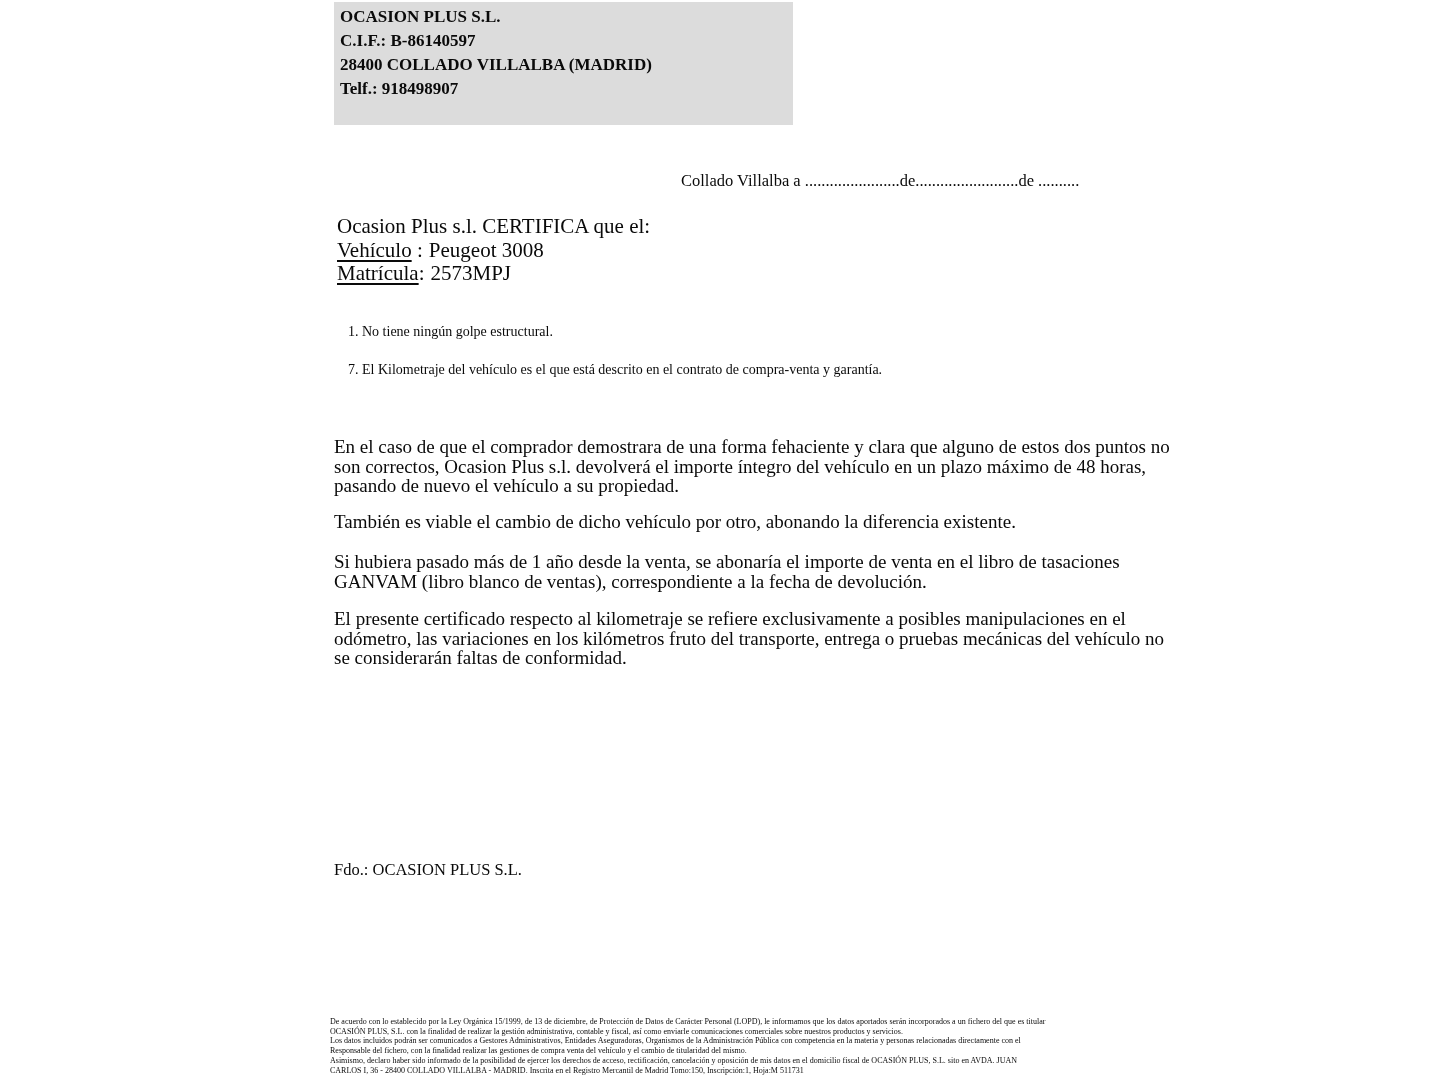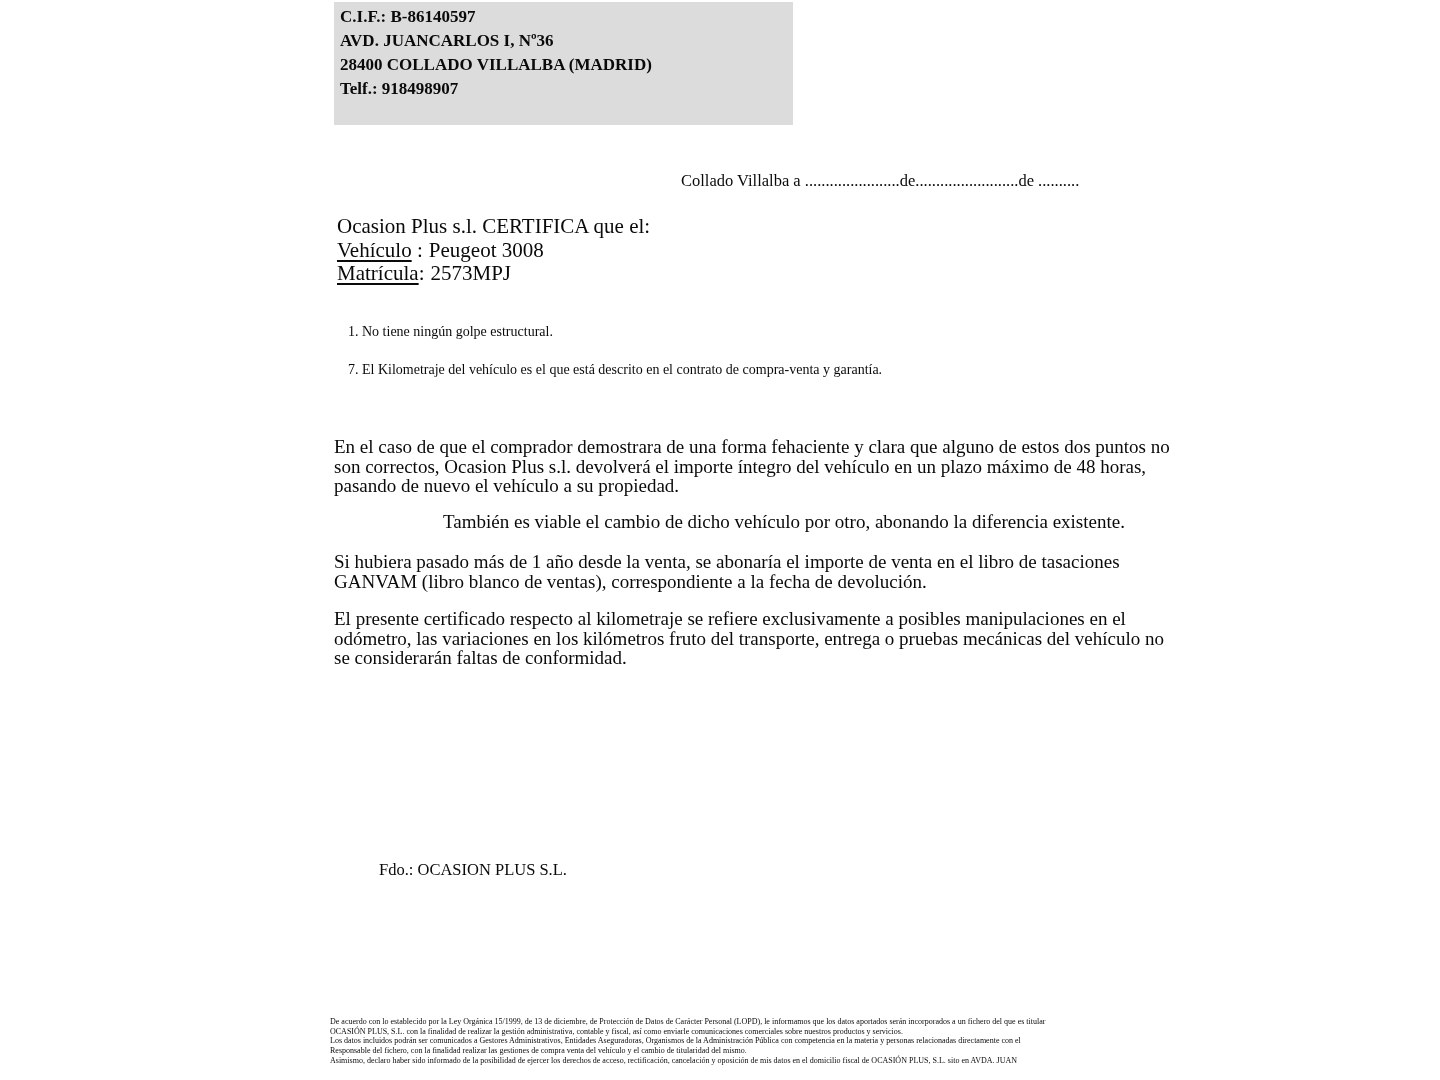--- a/index.html
+++ b/index.html
@@ -59,48 +59,47 @@
   .condition + .condition { margin-top: 18px; }
   .para {
     position: absolute;
     left: 334px;
     width: 900px;
     font-size: 19px;
     line-height: 19.6px;
     white-space: pre-line;
   }
   .para-1 { top: 437px; }
-  .para-2 { top: 512px; text-align: center; }
+  .para-2 { top: 512px; }
   .para-3 { top: 552px; }
   .para-4 { top: 609px; }
   .signature {
     position: absolute;
     left: 334px;
     top: 860px;
     font-size: 16.5px;
     white-space: nowrap;
-    margin-left: 45px;
   }
   .legal {
     position: absolute;
     left: 330px;
     top: 1017px;
     font-size: 8px;
     line-height: 9.7px;
   }
   .legal-line { white-space: nowrap; }
 </style>
 </head>
 <body>
 
 <div class="page">
 
   <div class="letterhead">
+    <div>OCASION PLUS S.L.</div>
     <div>C.I.F.: B-86140597</div>
-    <div>AVD. JUANCARLOS I, Nº36</div>
     <div>28400 COLLADO VILLALBA (MADRID)</div>
     <div>Telf.: 918498907</div>
   </div>
 
   <div class="dateline">Collado Villalba a .......................de.........................de ..........</div>
 
   <div class="certify-block">
     <div>Ocasion Plus s.l. CERTIFICA que el:</div>
     <div class="field-row">
       <span class="field-label">Vehículo</span><span class="field-sep">:</span><span class="field-value">Peugeot 3008</span>
@@ -126,15 +125,16 @@
 se considerarán faltas de conformidad.</div>
 
   <div class="signature">Fdo.: OCASION PLUS S.L.</div>
 
   <div class="legal">
     <div class="legal-line">De acuerdo con lo establecido por la Ley Orgánica 15/1999, de 13 de diciembre, de Protección de Datos de Carácter Personal (LOPD), le informamos que los datos aportados serán incorporados a un fichero del que es titular</div>
     <div class="legal-line">OCASIÓN PLUS, S.L. con la finalidad de realizar la gestión administrativa, contable y fiscal, así como enviarle comunicaciones comerciales sobre nuestros productos y servicios.</div>
     <div class="legal-line">Los datos incluidos podrán ser comunicados a Gestores Administrativos, Entidades Aseguradoras, Organismos de la Administración Pública con competencia en la materia y personas relacionadas directamente con el</div>
     <div class="legal-line">Responsable del fichero, con la finalidad realizar las gestiones de compra venta del vehículo y el cambio de titularidad del mismo.</div>
     <div class="legal-line">Asimismo, declaro haber sido informado de la posibilidad de ejercer los derechos de acceso, rectificación, cancelación y oposición de mis datos en el domicilio fiscal de OCASIÓN PLUS, S.L. sito en AVDA. JUAN</div>
+    <div class="legal-line">CARLOS I, 36 - 28400 COLLADO VILLALBA - MADRID. Inscrita en el Registro Mercantil de Madrid Tomo:150, Inscripción:1, Hoja:M 511731</div>
   </div>
 
 </div>
 
 </body></html>

